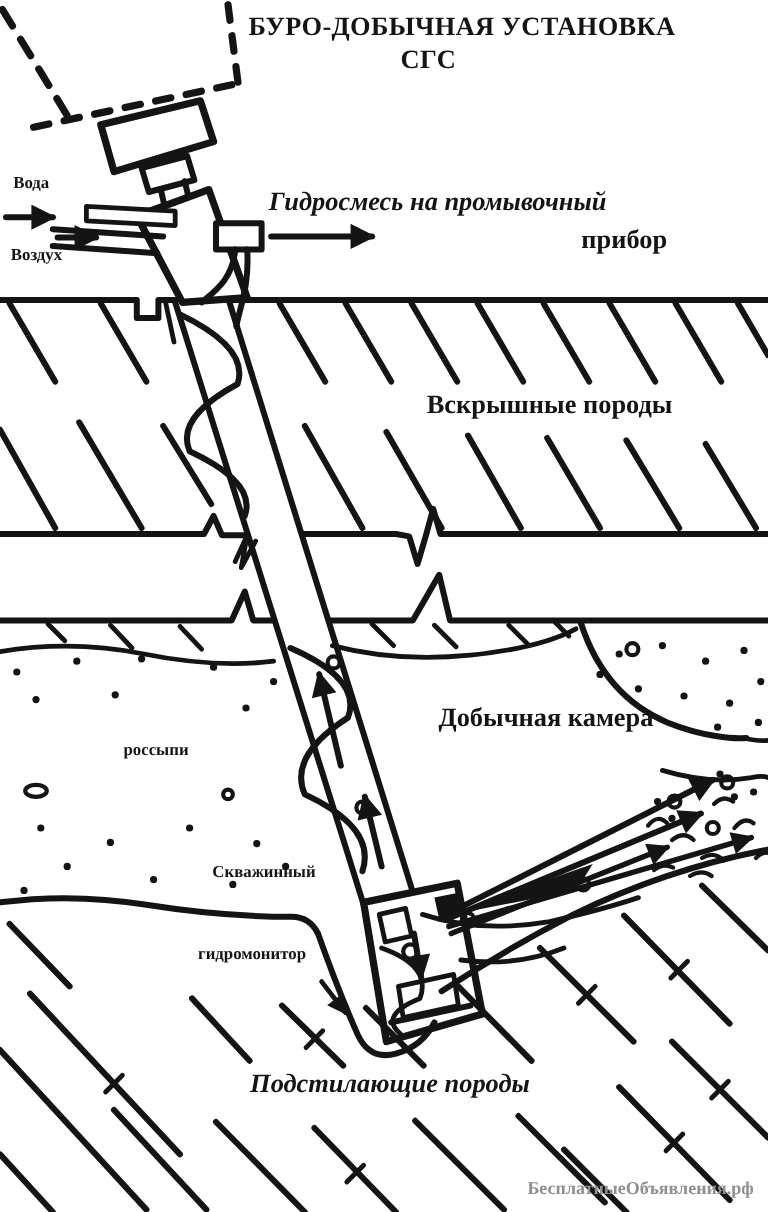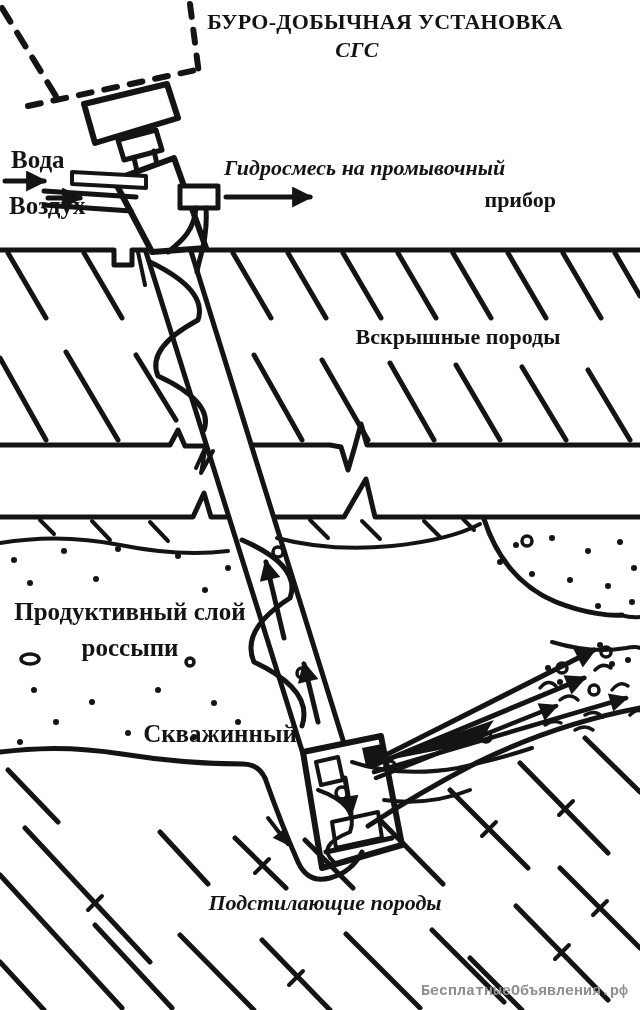--- a/index.html
+++ b/index.html
@@ -8,28 +8,28 @@
   html,body{margin:0;padding:0;background:#fff;}
   #canvas{
     position:relative; width:640px; height:1010px;
     background:var(--paper); overflow:hidden;
     font-family:"Liberation Serif","DejaVu Serif",serif;
     color:var(--ink);
   }
   #art{position:absolute;left:0;top:0;width:640px;height:1010px;color:var(--ink);}
   .lbl{
     position:absolute; font-weight:bold; color:var(--ink);
-    font-size:25px; line-height:1.1; white-space:nowrap;
+    font-size:14px; line-height:1.1; white-space:nowrap;
   }
   .center{text-align:center;}
   .right{text-align:right;}
   .title{font-size:22px;letter-spacing:.3px;}
   .big{font-size:22px;}
   .wm{
-    position:absolute; font-family:Liberation Mono, monospace;
+    position:absolute; font-family:Liberation Serif, serif;
     font-weight:bold; font-size:15px; color:var(--watermark); white-space:nowrap;
   }
 </style>
 </head>
 <body>
 
 <div id="canvas">
 
   <svg id="art" viewBox="0 0 640 1010" xmlns="http://www.w3.org/2000/svg">
     <defs>
@@ -203,32 +203,33 @@
             <path d="M559,815 L573,801"></path>
           <path d="M289,985 L303,971"></path>
             <path d="M555,959 L569,945"></path>
           <path d="M593,915 L607,901"></path>
         </g>
       </g>
     </g>
   </svg>
 
   <div class="lbl title center" style="left:180px;top:10px;width:410px;">БУРО-ДОБЫЧНАЯ УСТАНОВКА</div>
-  <div class="lbl title center" style="left:185px;top:38px;width:344px;font-style:italic;">СГС</div>
+  <div class="lbl title center" style="left:185px;top:38px;width:344px;">СГС</div>
 
   <div class="lbl" style="left:11px;top:146px;">Вода</div>
-  <div class="lbl" style="left:9px;top:192px;text-align:right;">Воздух</div>
+  <div class="lbl" style="left:9px;top:206px;text-align:right;">Воздух</div>
 
   <div class="lbl big" style="left:224px;top:156px;width:332px;font-style:italic;">Гидросмесь на промывочный</div>
   <div class="lbl big right" style="left:224px;top:188px;width:332px;">прибор</div>
 
   <div class="lbl big center" style="left:308px;top:325px;width:300px;">Вскрышные породы</div>
 
-  <div class="lbl center" style="left:10px;top:598px;width:240px;">Продуктивный слой</div>
-  <div class="lbl center" style="left:10px;top:634px;width:240px;">россыпи</div>
-
+  <div class="lbl center" style="left:10px;top:618px;width:240px;">россыпи</div>
+
+  <div class="lbl big center" style="left:305px;top:586px;width:300px;">Добычная камера</div>
 
   <div class="lbl center" style="left:120px;top:720px;width:200px;">Скважинный</div>
+  <div class="lbl center" style="left:100px;top:788px;width:220px;">гидромонитор</div>
 
   <div class="lbl big center" style="left:155px;top:891px;width:340px;font-style:italic;">Подстилающие породы</div>
 
   <div class="wm right" style="left:420px;top:983px;width:208px;text-align:right;">БесплатныеОбъявления.рф</div>
 </div>
 
 </body></html>

